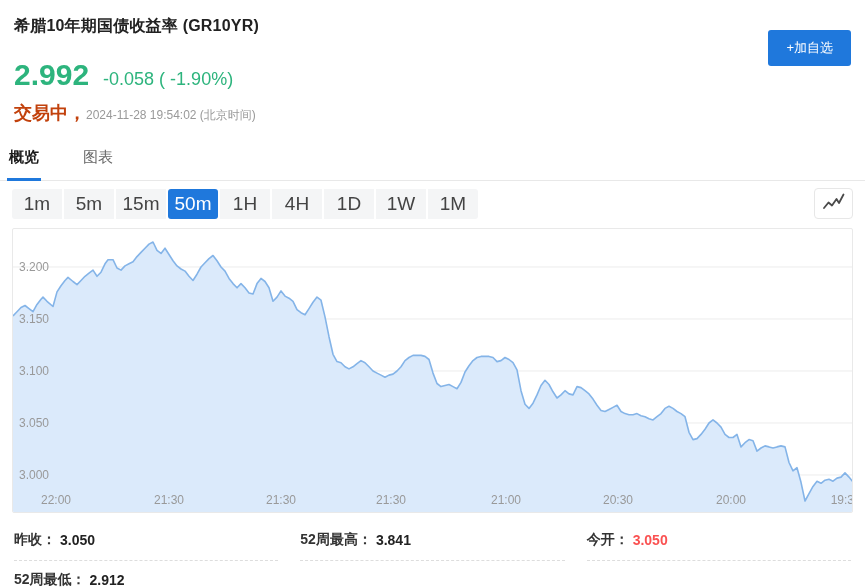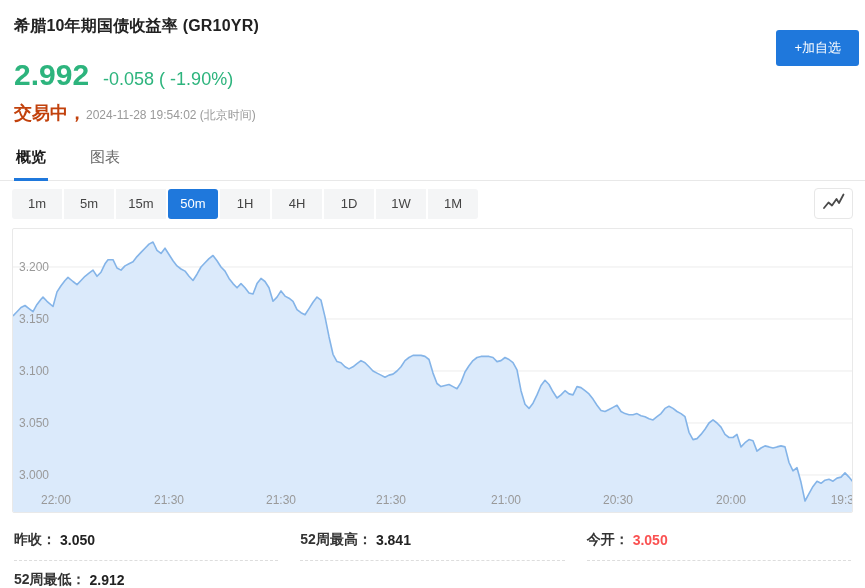--- a/index.html
+++ b/index.html
@@ -13,37 +13,37 @@
 
   
   .header { padding:16px 14px 0 14px; position:relative; }
   .title { font-size:16px; font-weight:700; color:#222; letter-spacing:.2px; }
   .price-row { margin-top:21px; display:flex; align-items:baseline; gap:14px; }
   .price { font-size:30px; font-weight:700; color:var(--green); }
   .change { font-size:18px; color:var(--green); }
   .status-row { margin-top:9px; font-size:12px; color:#999; }
   .status-label { font-weight:700; color:#c2410c; font-size:18px; }
   .add-btn {
-    position:absolute; right:6px; top:30px;
+    position:absolute; right:14px; top:30px;
     background:var(--blue); color:#fff; border:none;
     font-size:13px; padding:9px 18px; border-radius:3px; cursor:pointer;
     font-family:inherit;
   }
 
   
-  .tabs { margin-top:23px; padding:0 14px; border-bottom:1px solid #e8e8e8; display:flex; gap:40px; }
+  .tabs { margin-top:23px; padding:0 7px; border-bottom:1px solid #e8e8e8; display:flex; gap:40px; }
   .tab { font-size:15px; color:#666; padding:0 2px 11px 2px; cursor:pointer; border-bottom:3px solid transparent; margin-bottom:-1px; }
   .tab.active { color:#1a1a1a; font-weight:700; border-bottom-color:var(--blue); }
 
   
   .toolbar { margin:7px 12px 0 12px; display:flex; align-items:center; }
   .ranges { display:flex; gap:2px; }
   .range-btn {
     width:50px; height:30px; border:none; background:#f4f5f6; color:#444;
-    font-size:13px; cursor:pointer; font-family:inherit;
+    font-size:19px; cursor:pointer; font-family:inherit;
   }
   .ranges .range-btn:first-child { border-radius:3px 0 0 3px; }
   .ranges .range-btn:last-child { border-radius:0 3px 3px 0; }
   .range-btn.active { background:var(--blue); color:#fff; border-radius:3px; }
   .charttype-btn {
     margin-left:auto; width:39px; height:31px; background:#fff;
     border:1px solid #e7e7e7; border-radius:4px; cursor:pointer;
     display:flex; align-items:center; justify-content:center;
   }
 

